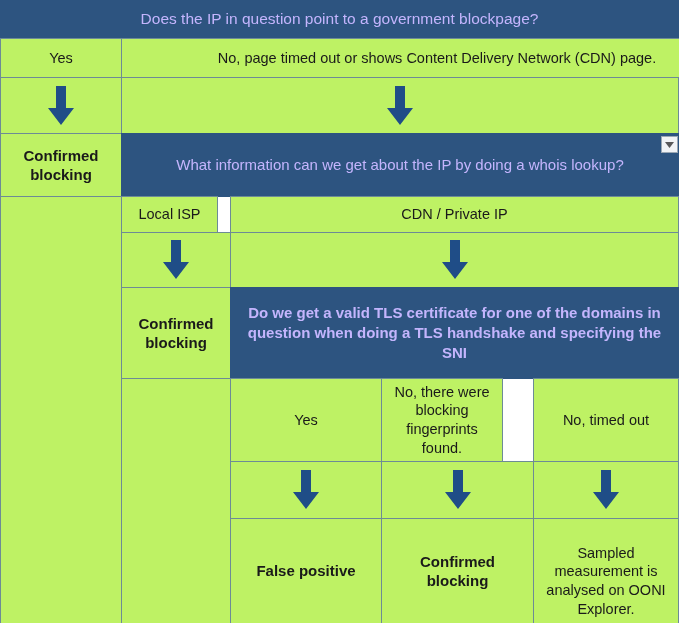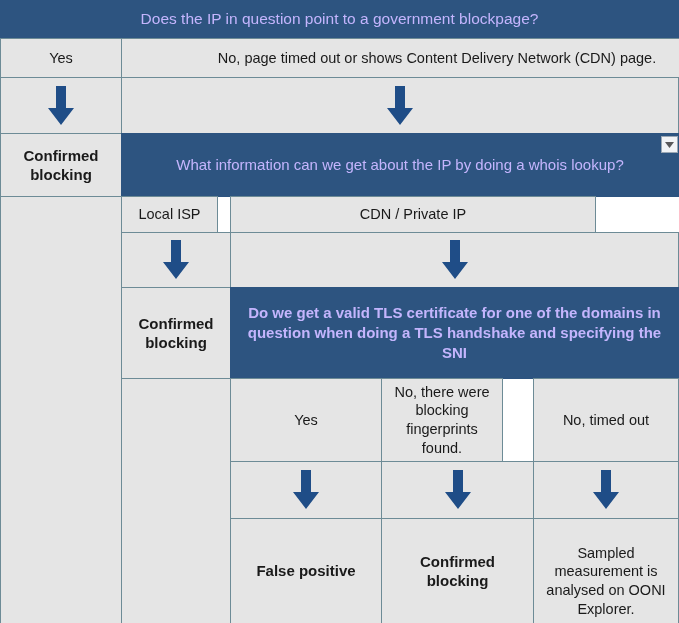--- a/index.html
+++ b/index.html
@@ -23,21 +23,21 @@
   }
 
   
   .cell {
     position: absolute;
     box-sizing: border-box;
     display: flex;
     align-items: center;
     justify-content: center;
     text-align: center;
-    background: #e5e5e5;
+    background: #bef264;
     border: 1px solid #6d8b96;
     color: #1a1a1a;
     font-size: 14.5px;
     line-height: 1.28;
     padding: 2px 6px;
     overflow: hidden;
   }
 
   .cell .txt {
     display: block;
@@ -128,21 +128,21 @@
     <svg width="9" height="6" viewBox="0 0 9 6">
       <polygon points="0,0 9,0 4.5,6" fill="#58585a"></polygon>
     </svg>
   </div>
 
   <div class="cell blank" style="left:0px; top:196px; width:122px; height:427px; border-bottom:none;"></div>
 
   <div class="cell" style="left:121px; top:196px; width:97px; height:37px;">
     <span class="txt">Local ISP</span>
   </div>
-  <div class="cell" style="left:230px; top:196px; width:366px; height:37px;">
+  <div class="cell" style="left:230px; top:196px; width:449px; height:37px;">
     <span class="txt">CDN / Private IP</span>
   </div>
 
   <div class="cell arrow-cell" style="left:121px; top:232px; width:110px; height:56px;">
     <svg width="28" height="40" viewBox="0 0 28 40">
       <polygon points="9,0 19,0 19,22 27,22 14,39 1,22 9,22" fill="#1f4d87"></polygon>
     </svg>
   </div>
   <div class="cell arrow-cell" style="left:230px; top:232px; width:449px; height:56px;">
     <svg width="28" height="40" viewBox="0 0 28 40">

